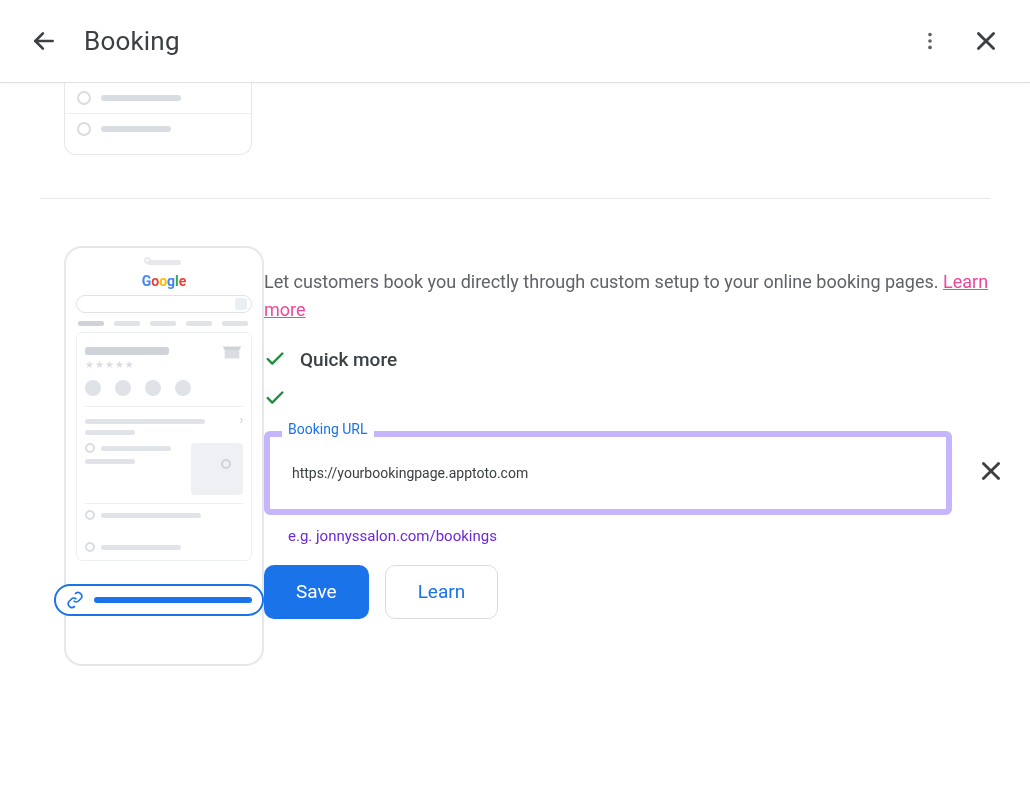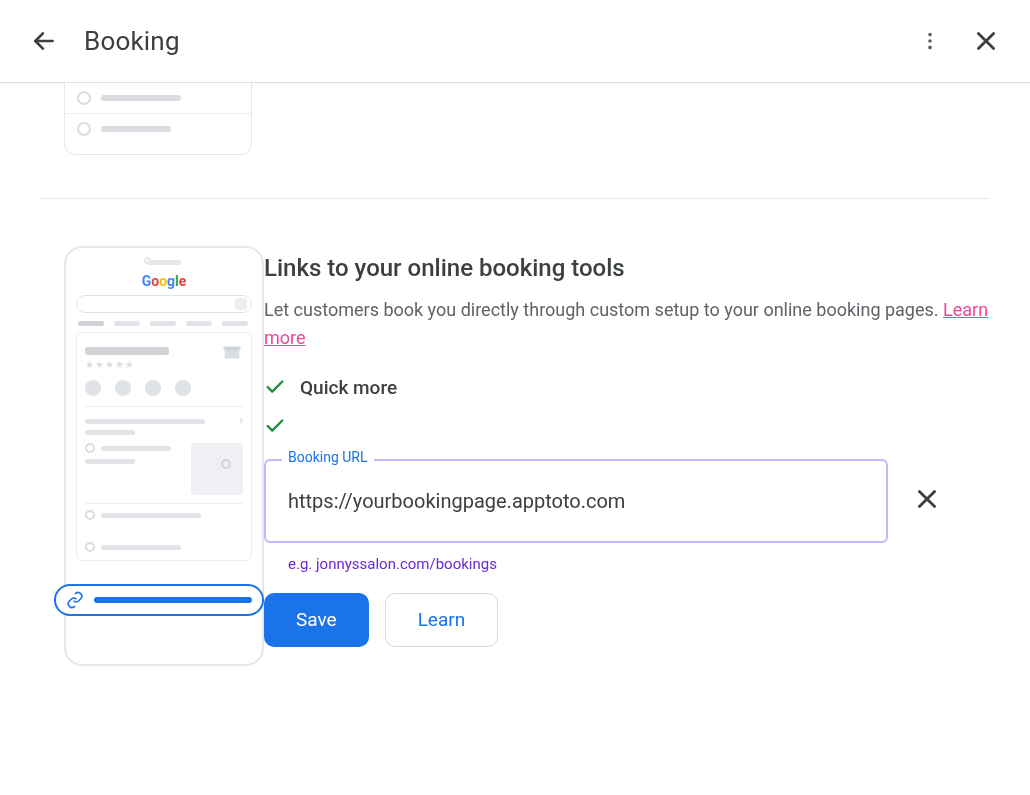--- a/index.html
+++ b/index.html
@@ -45,23 +45,23 @@
   .link-callout .lk-ic{color:#1a73e8}
   .link-callout .bar{flex:1;height:6px;background:#1a73e8;border-radius:3px}
   
   .content{flex:1;padding-top:24px}
   .h{font-size:24px;color:#3c4043;font-weight:500}
   .sub{font-size:18px;color:#5f6368;margin-top:14px;line-height:1.55}
   .learn{color:#ec4899}
   .feat{display:flex;align-items:center;gap:14px;margin-top:24px;font-size:19px;color:#3c4043;font-weight:500}
   .chk{color:#1e8e3e}
   .field-wrap{margin-top:22px;position:relative;display:flex;align-items:center;gap:26px}
-  .field{position:relative;width:624px}
+  .field{position:relative;width:688px}
   .field label{position:absolute;top:-10px;left:18px;background:#fff;padding:0 6px;color:#1a73e8;font-size:14px}
-  .field input{width:100%;height:84px;border:2px solid #c4b5fd;border-radius:6px;font-size:20px;color:#3c4043;padding:0 22px;outline:none;font-family:inherit}
+  .field input{width:100%;height:84px;border:6px solid #c4b5fd;border-radius:6px;font-size:14px;color:#3c4043;padding:0 22px;outline:none;font-family:inherit}
   .clear-x{cursor:pointer}
   .hint{font-size:15px;color:#6d28d9;margin-top:12px;margin-left:24px}
   .btns{display:flex;gap:16px;margin-top:20px}
   .btn{height:54px;padding:0 32px;border-radius:10px;font-size:19px;display:flex;align-items:center;justify-content:center;cursor:pointer;font-family:inherit}
   .btn.save{background:#1a73e8;color:#fff;border:none}
   .btn.cancel{background:#fff;color:#1a73e8;border:1px solid #dadce0}
 </style>
 </head>
 <body>
 
@@ -163,21 +163,20 @@
     <div class="link-callout">
       <svg class="lk-ic" width="18" height="18" viewBox="0 0 24 24" fill="none" stroke="#1a73e8" stroke-width="2.2">
           <path d="M10 13a5 5 0 0 0 7 0l3-3a5 5 0 0 0-7-7l-1 1"></path>
           <path d="M14 11a5 5 0 0 0-7 0l-3 3a5 5 0 0 0 7 7l1-1"></path>
         </svg>
       <div class="bar"></div>
     </div>
   </div>
 
   <div class="content">
-    <div class="h">Links to your online booking tools</div>
     <div class="sub">
       <span>Let customers book you directly through custom setup to your online booking pages. </span><a href="#" class="learn">Learn more</a>
     </div>
 
     <div class="feat">
       <svg class="chk" width="22" height="22" viewBox="0 0 24 24" fill="none" stroke="#1e8e3e" stroke-width="2.6" stroke-linecap="round" stroke-linejoin="round">
           <polyline points="4 12 9 17 20 6"></polyline>
         </svg>
       <span>Quick more</span>
     </div>

